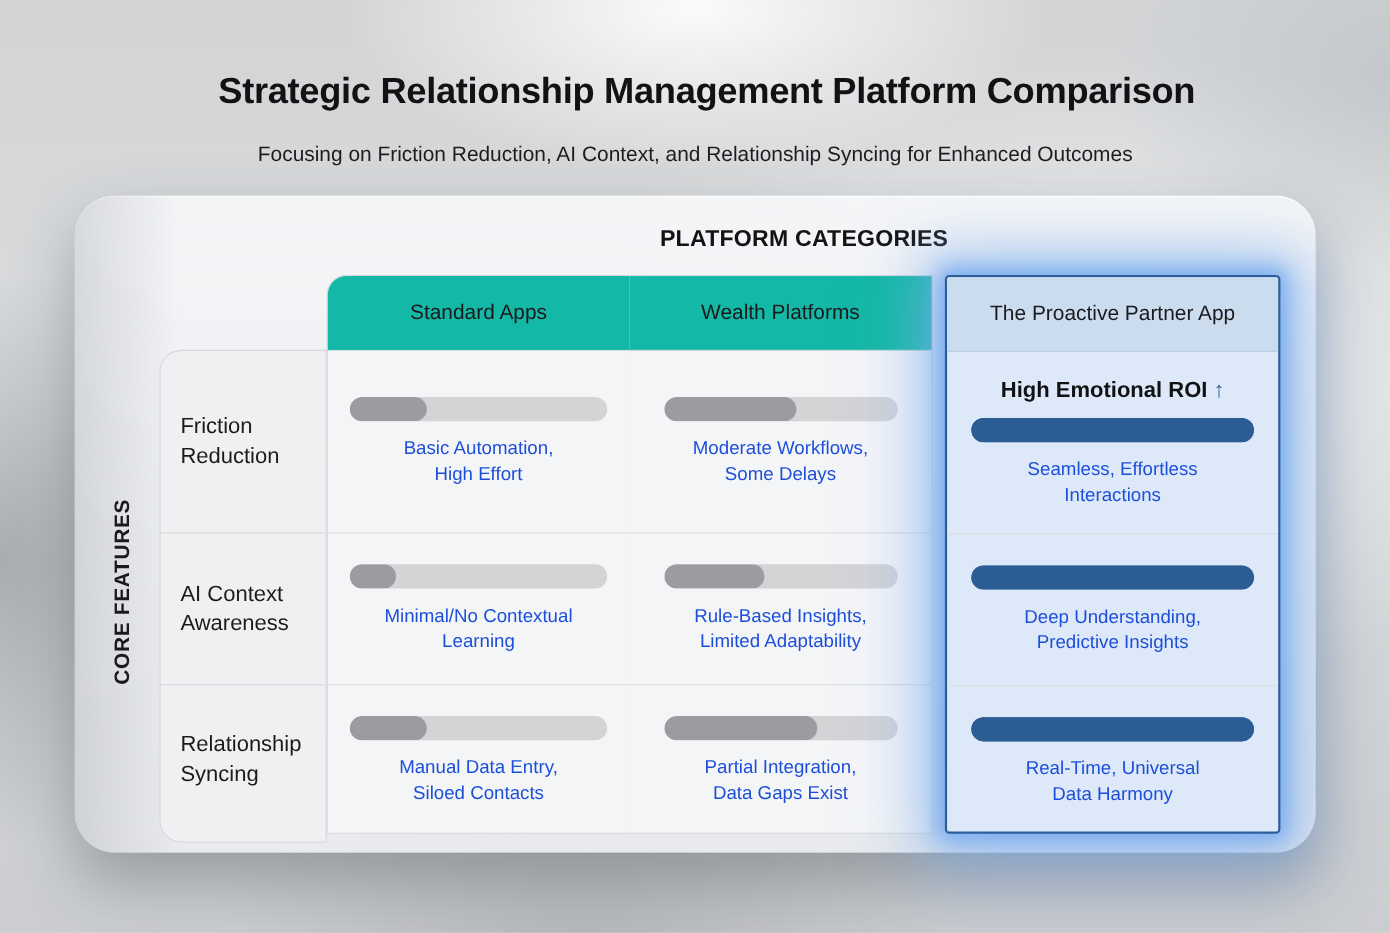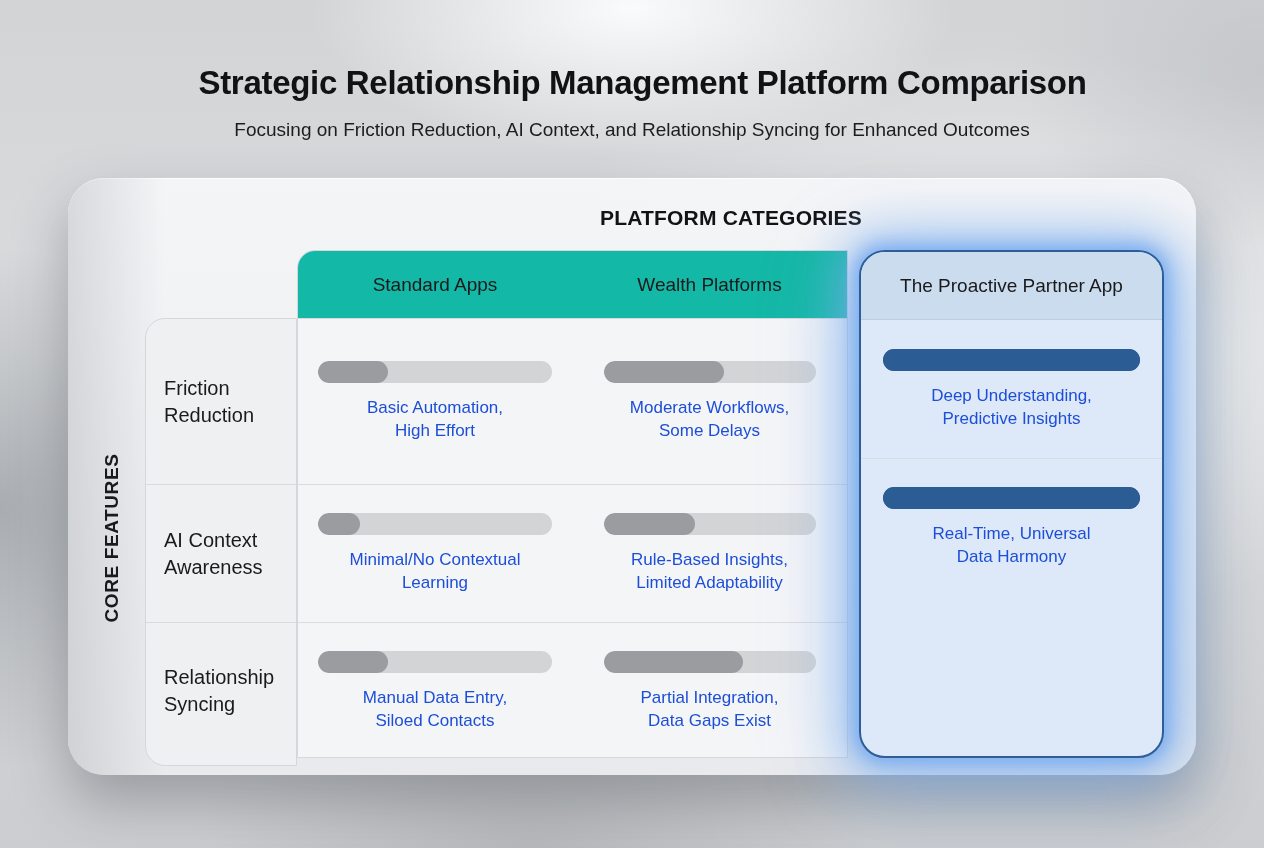--- a/index.html
+++ b/index.html
@@ -73,37 +73,37 @@
 
   .bar{height:22px;border-radius:11px;background:#d3d4d6;overflow:hidden;}
   .bar i{display:block;height:100%;border-radius:11px;background:#9b9c9f;}
   .w-std{width:234px;}
   .w-wealth{width:212px;}
   .desc{font-size:17px;line-height:23px;text-align:center;color:#1d4ed8;}
 
   
   .col-hi{
     position:absolute;left:791px;top:72px;width:305px;height:508px;
-    border:2px solid #2e5e98;border-radius:26px;box-sizing:border-box;overflow:hidden;
+    border:2px solid #2e5e98;border-radius:4px;box-sizing:border-box;overflow:hidden;
     background:#dde9f9;display:flex;flex-direction:column;
     box-shadow:0 0 16px 5px rgba(120,172,240,0.9), 0 0 44px 18px rgba(125,175,238,0.55), 0 14px 70px 26px rgba(125,175,238,0.35);
   }
   .col-hi .colheader{background:#cbdcef;border-bottom:1px solid #b9cfe8;}
   .bar-blue{width:257px;background:#2b5c94;}
   .bar-blue i{background:#2b5c94;}
   .roi{font-size:20px;font-weight:bold;color:#101214;white-space:nowrap;}
   .roi .arrow{color:#2e5e98;font-weight:bold;}
 </style>
 </head>
 <body>
 
 <div class="bg"></div>
 
 <div class="headline title" style="position:absolute;">Strategic Relationship Management Platform Comparison</div>
-<div class="headline subtitle" style="position:absolute;">Focusing on Friction Reduction, AI Context, and Relationship Syncing for Enhanced Outcomes</div>
+<div class="headline subtitle" style="position:absolute;margin-top:11px;">Focusing on Friction Reduction, AI Context, and Relationship Syncing for Enhanced Outcomes</div>
 
 <div class="card">
   <div class="left-shade"></div>
 
   <div class="col-axis">PLATFORM CATEGORIES</div>
   <div class="row-axis">CORE FEATURES</div>
 
   <div class="rowlabels">
     <div class="rowlabel r1">Friction Reduction</div>
     <div class="rowlabel r2">AI Context Awareness</div>
@@ -167,20 +167,33 @@
         </div>
       <div class="desc">
         <span>Partial Integration,</span><br>
         <span>Data Gaps Exist</span>
       </div>
     </div>
   </div>
 
   <div class="col-hi">
     <div class="colheader">The Proactive Partner App</div>
+    <div class="cell r1">
+      <div class="roi">
+        <span>High Emotional ROI</span>
+        <span class="arrow">↑</span>
+      </div>
+      <div class="bar bar-blue">
+          <i style="width: 100%;"></i>
+        </div>
+      <div class="desc">
+        <span>Seamless, Effortless</span><br>
+        <span>Interactions</span>
+      </div>
+    </div>
     <div class="cell r2">
       <div class="bar bar-blue">
           <i style="width: 100%;"></i>
         </div>
       <div class="desc">
         <span>Deep Understanding,</span><br>
         <span>Predictive Insights</span>
       </div>
     </div>
     <div class="cell r3">

